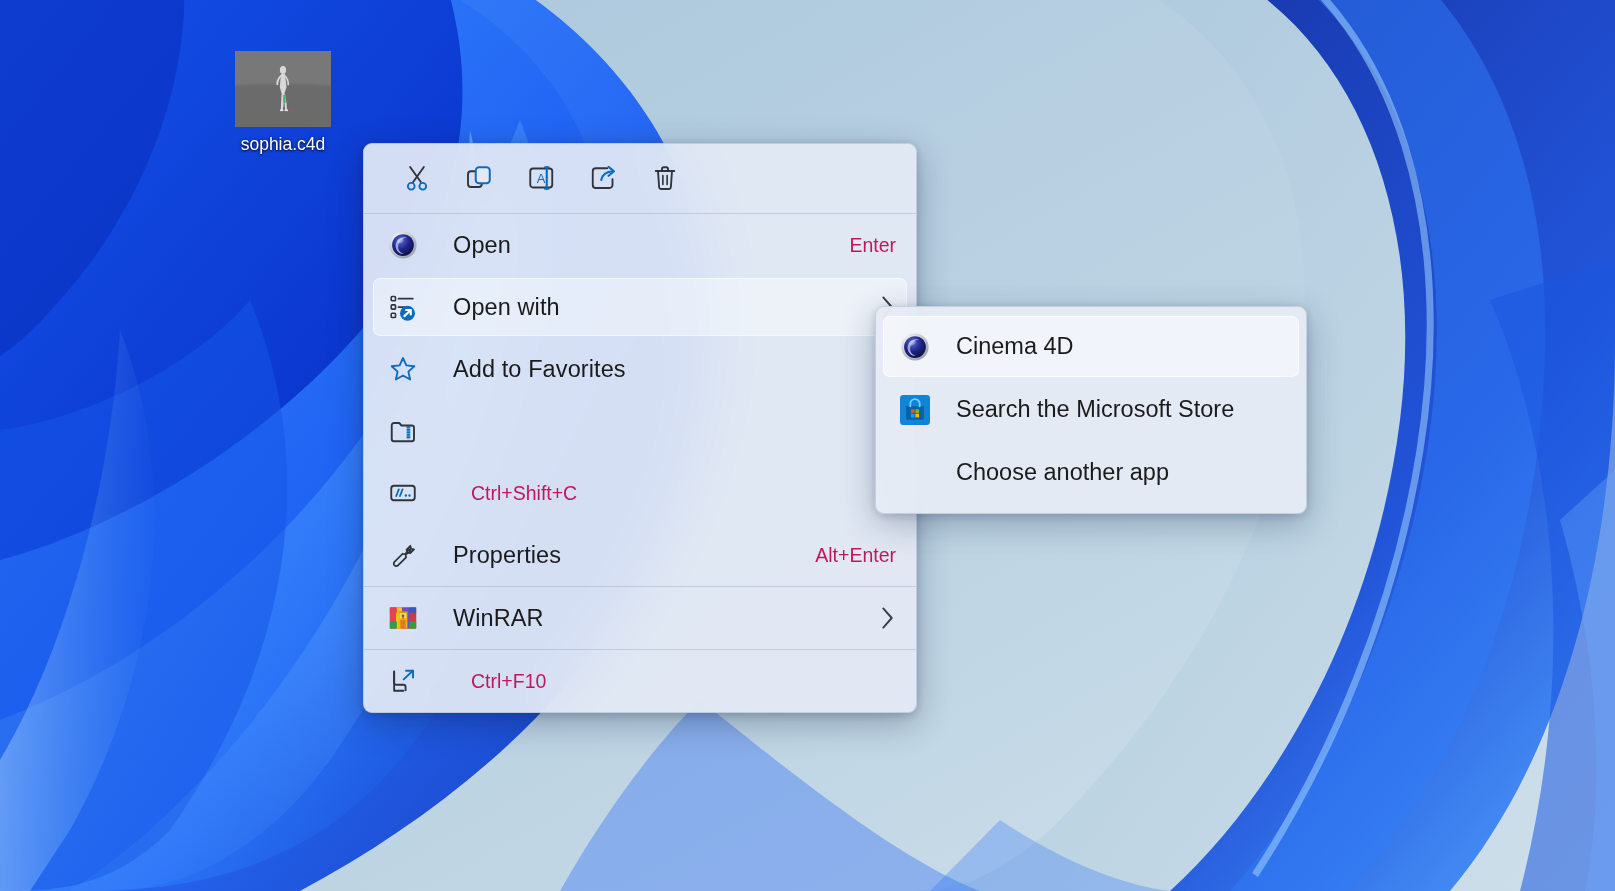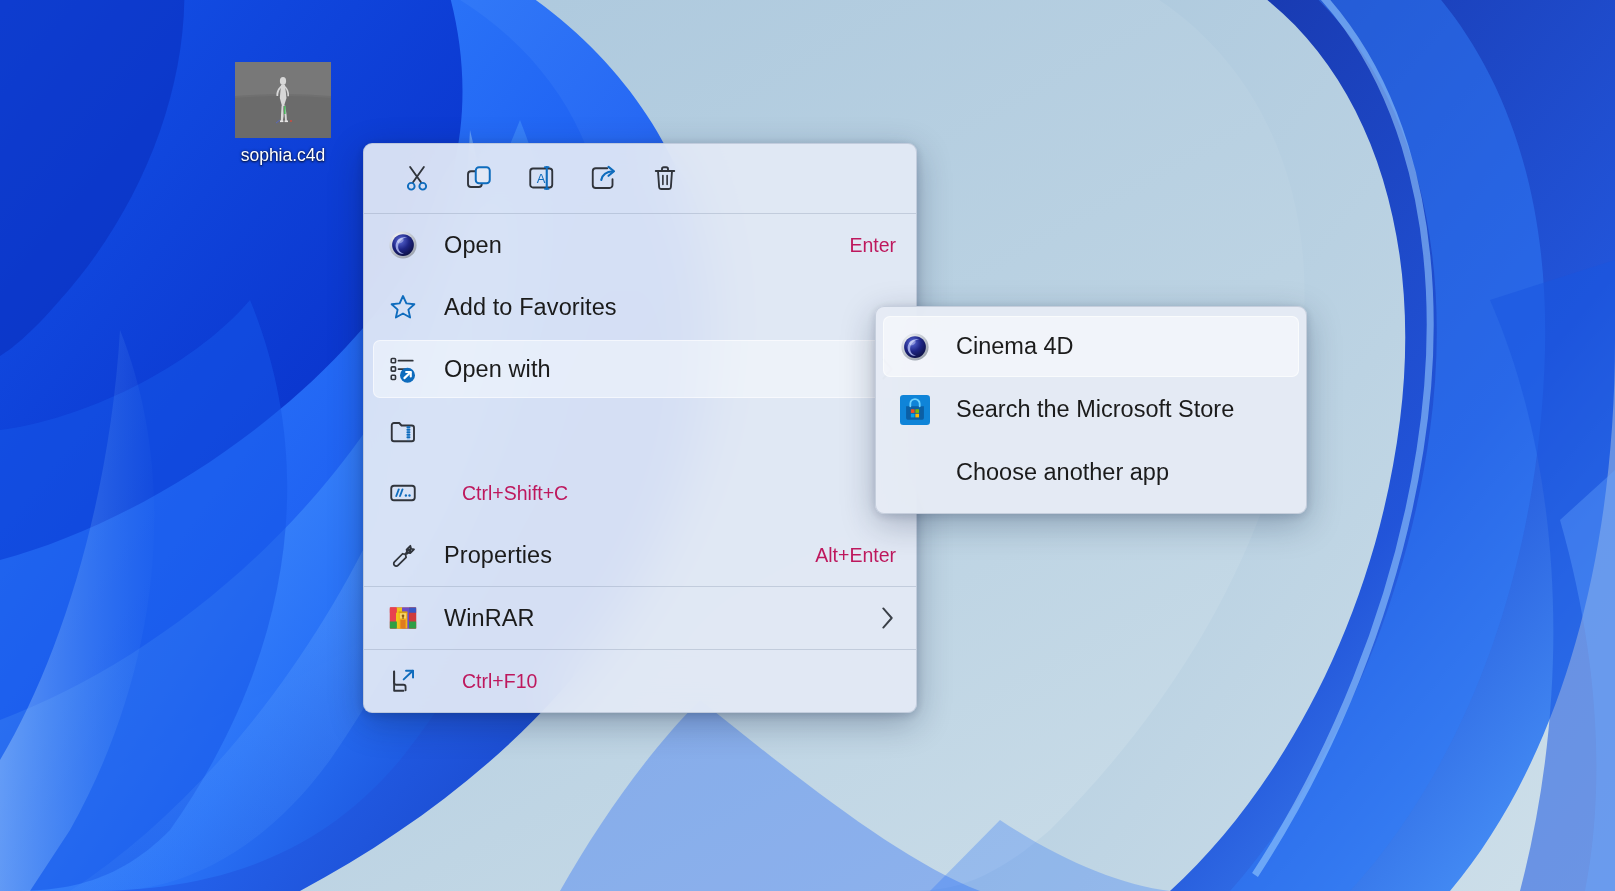--- a/index.html
+++ b/index.html
@@ -9,21 +9,21 @@
     position:relative;
     background:#b8d0e2;
   }
 
   
   #wallpaper { position:absolute; inset:0; }
   #wallpaper svg { width:100%; height:100%; display:block; }
 
   
   .desk-icon {
-    position:absolute; left:202px; top:62px; width:162px;
+    position:absolute; left:202px; top:51px; width:162px;
     display:flex; flex-direction:column; align-items:center;
   }
   .desk-thumb {
     width:96px; height:76px; position:relative; overflow:hidden;
     background:linear-gradient(#7a7a7a 0%, #7c7c7c 46%, #6f6f6f 47%, #676767 100%);
   }
   .desk-thumb svg { position:absolute; inset:0; width:100%; height:100%; }
   .desk-label {
     margin-top:7px; color:#fff; font-size:17.5px; line-height:1.25;
     text-shadow:0 1px 2px rgba(0,0,0,.75), 0 0 3px rgba(0,0,0,.55);
@@ -50,21 +50,21 @@
     display:flex; align-items:center; justify-content:center;
     border-radius:6px; cursor:default;
   }
   .tb-btn svg { display:block; }
 
   .ctx-sep { height:1px; background:rgba(130,145,172,0.32); margin:0; }
 
   .ctx-item {
     position:relative; height:62px;
     display:flex; align-items:center;
-    padding:0 20px 0 22px; cursor:default;
+    padding:0 20px 0 22px; cursor:default;gap:9px;
   }
   .ctx-item.selected::before {
     content:""; position:absolute; left:9px; right:9px; top:2px; bottom:2px;
     background:rgba(255,255,255,0.42);
     border:1px solid rgba(255,255,255,0.55);
     border-radius:7px;
   }
   .ctx-ico {
     position:relative; width:34px; min-width:34px; height:34px;
     display:flex; align-items:center; justify-content:center; margin-right:24px;
@@ -281,48 +281,48 @@
         <circle cx="16" cy="16" r="14.5" fill="url(#c4dRing)"></circle>
         <circle cx="16" cy="16" r="11.6" fill="url(#c4dCore)"></circle>
         <path d="M20.5 7.5 C13 6.4 7.4 11.6 8.2 18.2 C8.8 23 12.6 26 17 25.6 C12.6 24.2 10.3 20.6 10.9 16.6 C11.6 11.8 15.6 8.6 20.5 7.5 Z" fill="#aeb9f2" opacity="0.85"></path>
         <ellipse cx="13.2" cy="11.4" rx="3.6" ry="2.4" fill="#ffffff" opacity="0.35" transform="rotate(-28 13.2 11.4)"></ellipse>
       </svg>
     </span>
     <span class="ctx-label">Open</span>
     <span class="ctx-accel">Enter</span>
   </div>
 
-  <div class="ctx-item">
-    <span class="ctx-ico">
-      <svg width="30" height="30" viewBox="0 0 24 24" fill="none">
-        <path d="M12 3.2 L14.7 9.1 L21.1 9.8 L16.3 14.1 L17.7 20.4 L12 17.2 L6.3 20.4 L7.7 14.1 L2.9 9.8 L9.3 9.1 Z" stroke="#0f6cbd" stroke-width="1.5" stroke-linejoin="round" fill="none"></path>
-      </svg>
-    </span>
-    <span class="ctx-label">Add to Favorites</span>
-  </div>
-
   <div class="ctx-item selected">
     <span class="ctx-ico">
       <svg width="30" height="30" viewBox="0 0 24 24" fill="none">
         <rect x="2.6" y="3.6" width="3.4" height="3.4" rx="0.7" stroke="#30343b" stroke-width="1.3"></rect>
         <rect x="2.6" y="10.3" width="3.4" height="3.4" rx="0.7" stroke="#30343b" stroke-width="1.3"></rect>
         <rect x="2.6" y="17" width="3.4" height="3.4" rx="0.7" stroke="#30343b" stroke-width="1.3"></rect>
         <path d="M8.4 5.3 H19.8" stroke="#30343b" stroke-width="1.4" stroke-linecap="round"></path>
         <path d="M8.4 12 H15" stroke="#30343b" stroke-width="1.4" stroke-linecap="round"></path>
         <circle cx="15.6" cy="17" r="6" fill="#0f6cbd"></circle>
         <path d="M13.1 19.3 L18 14.6" stroke="#fff" stroke-width="1.7" stroke-linecap="round"></path>
         <path d="M14.5 14.4 H18.2 V18" stroke="#fff" stroke-width="1.7" stroke-linecap="round" stroke-linejoin="round" fill="none"></path>
       </svg>
     </span>
     <span class="ctx-label">Open with</span>
     <span class="ctx-chev">
       <svg width="17" height="24" viewBox="0 0 12 20" fill="none">
         <path d="M2.5 2 L9.5 10 L2.5 18" stroke="#3a3f47" stroke-width="1.6" stroke-linecap="round" stroke-linejoin="round"></path>
       </svg>
     </span>
+  </div>
+
+  <div class="ctx-item">
+    <span class="ctx-ico">
+      <svg width="30" height="30" viewBox="0 0 24 24" fill="none">
+        <path d="M12 3.2 L14.7 9.1 L21.1 9.8 L16.3 14.1 L17.7 20.4 L12 17.2 L6.3 20.4 L7.7 14.1 L2.9 9.8 L9.3 9.1 Z" stroke="#0f6cbd" stroke-width="1.5" stroke-linejoin="round" fill="none"></path>
+      </svg>
+    </span>
+    <span class="ctx-label">Add to Favorites</span>
   </div>
 
   <div class="ctx-item">
     <span class="ctx-ico">
       <svg width="30" height="30" viewBox="0 0 24 24" fill="none">
         <path d="M3 7.4 a1.8 1.8 0 0 1 1.8 -1.8 H9 l1.8 2 H19 a1.8 1.8 0 0 1 1.8 1.8 V18.4 a1.8 1.8 0 0 1 -1.8 1.8 H4.8 A1.8 1.8 0 0 1 3 18.4 Z" stroke="#30343b" stroke-width="1.5" stroke-linejoin="round" fill="none"></path>
         <rect x="15.1" y="7.8" width="2.4" height="12.4" fill="#0f6cbd" opacity="0.18"></rect>
         <g stroke="#0f6cbd" stroke-width="1.5" stroke-linecap="round">
           <path d="M15.5 9 H17.2"></path>
             <path d="M15.5 11 H17.2"></path>

